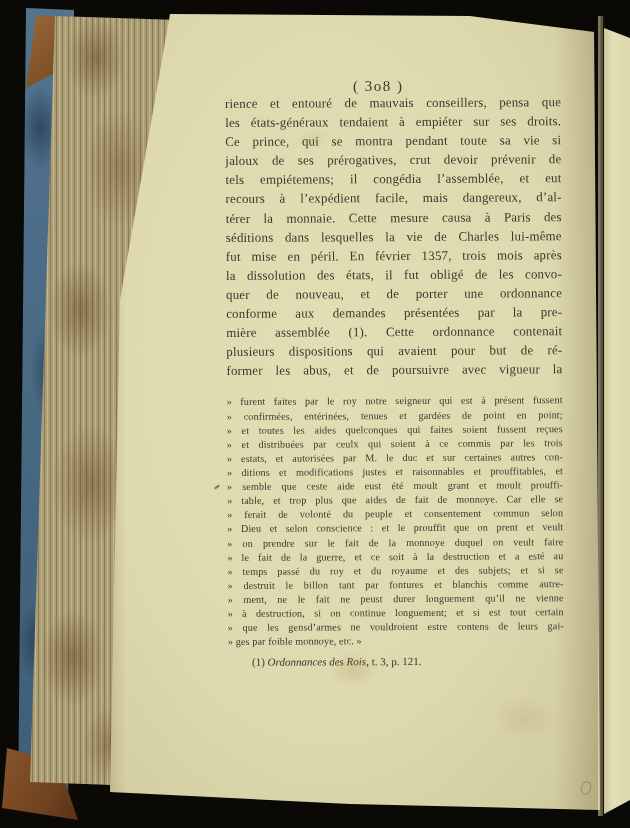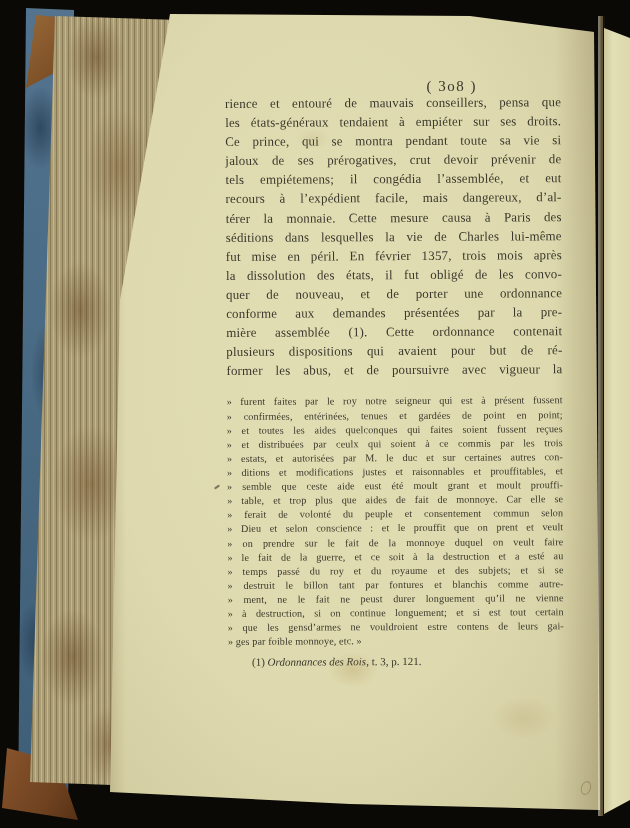--- a/index.html
+++ b/index.html
@@ -62,21 +62,21 @@
     opacity:.85;
   }
   
   .text-layer{
     position:absolute;left:225px;top:94px;width:336px;
     color:var(--ink,#3a382c);
     transform:rotate(-0.3deg);transform-origin:top left;
   }
   .page-number{
     position:absolute;left:353px;top:78px;width:124px;
-    text-align:right;font-size:15px;letter-spacing:1.5px;
+    text-align:left;font-size:15px;letter-spacing:1.5px;
     color:var(--ink,#3a382c);
   }
   .line{text-align:justify;text-align-last:justify;overflow:hidden;}
   .body-block .line{font-size:13px;line-height:19.1px;height:19.1px;letter-spacing:.15px;}
   .quote-block{margin-top:15px;}
   .quote-block .line{font-size:10.2px;line-height:14.12px;height:14.12px;letter-spacing:.1px;}
   .quote-block .line:last-child{text-align-last:left;}
   .footnote{margin-top:6px;padding-left:24px;font-size:11px;line-height:14px;}
   .footnote .it{font-style:italic;}
   

